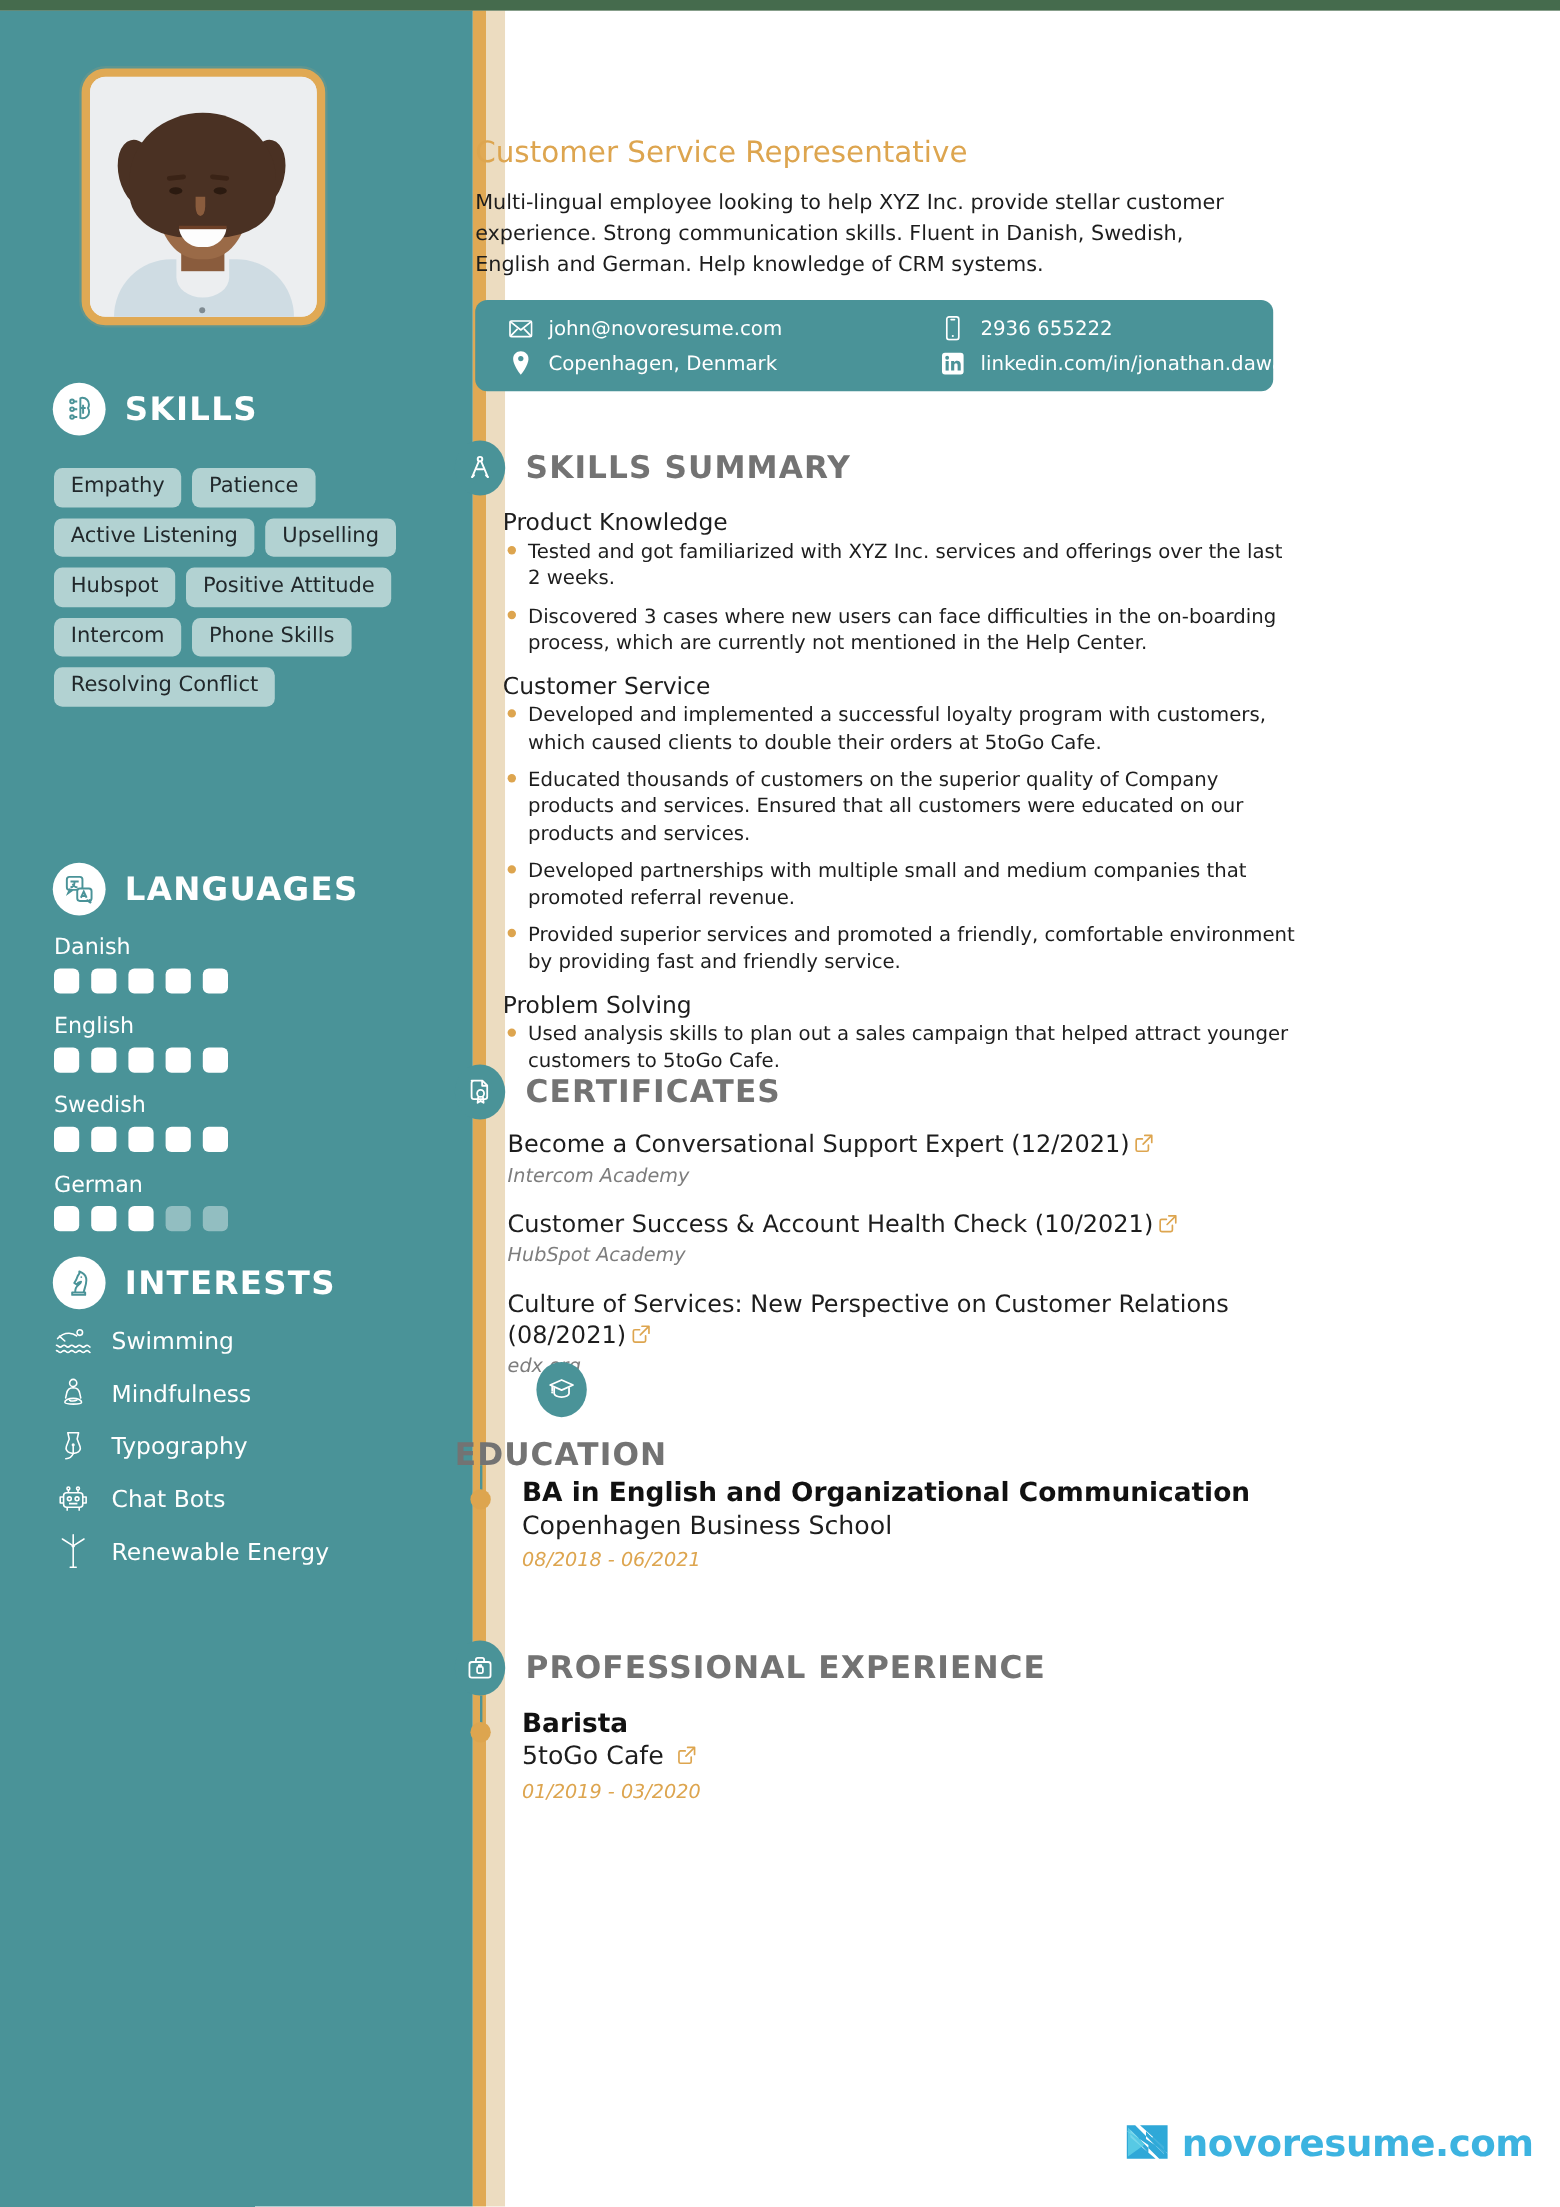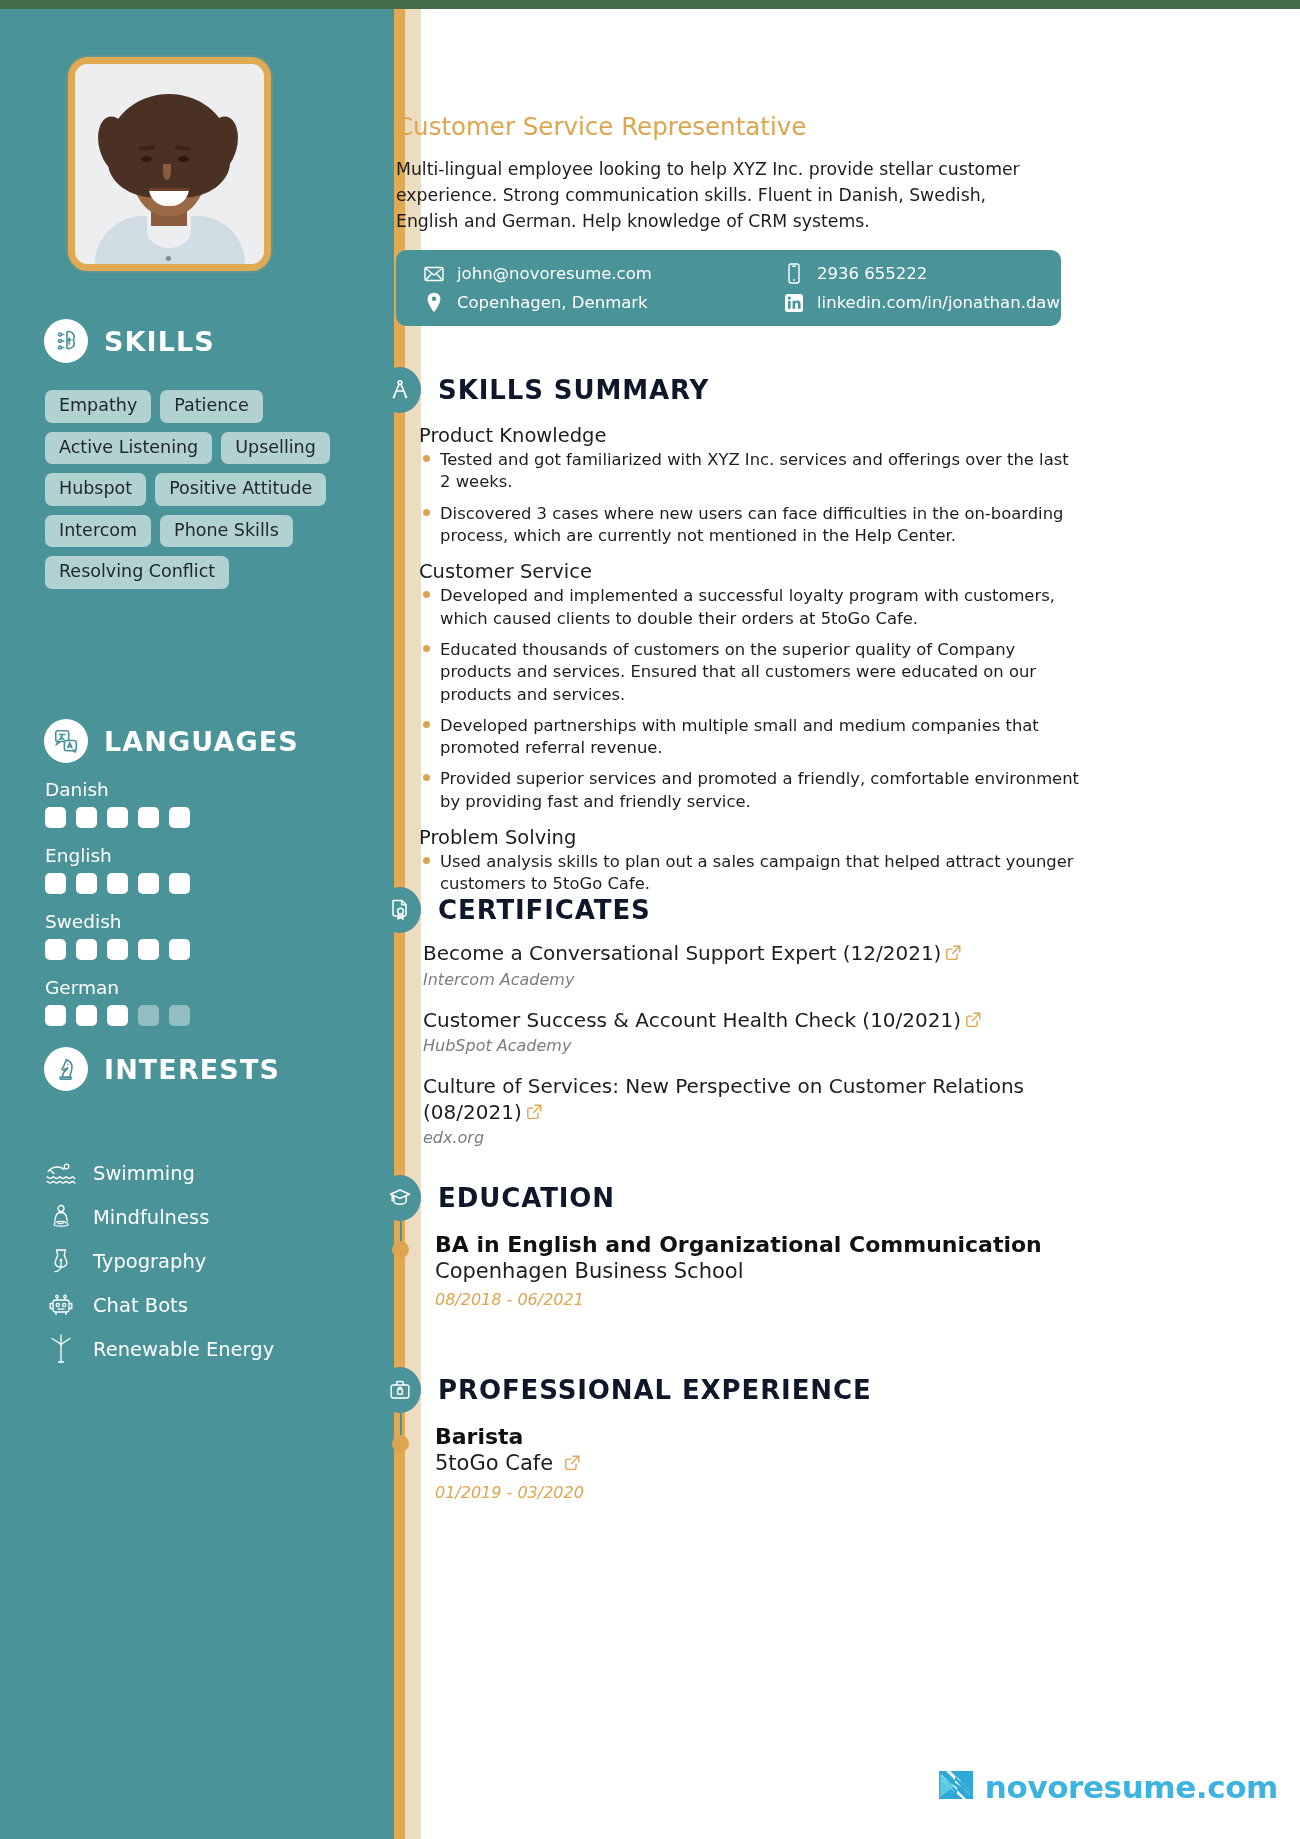--- a/index.html
+++ b/index.html
@@ -60,21 +60,21 @@
 
   
   .langs{position:absolute;left:45px;top:770px;width:300px;}
   .lang{margin-bottom:17px;}
   .lang-name{color:#fff;font-size:18.5px;margin-bottom:7px;}
   .dots{display:flex;gap:10px;}
   .dot{width:21px;height:21px;border-radius:5px;background:#ffffff;}
   .dot.off{background:#ffffff;opacity:.40;}
 
   
-  .interests{position:absolute;left:45px;top:1142px;width:310px;}
+  .interests{position:absolute;left:45px;top:1086px;width:310px;}
   .int{display:flex;align-items:center;gap:16px;height:44px;margin-bottom:0px;}
   .int-ic{width:32px;height:32px;display:flex;align-items:center;justify-content:center;flex:0 0 auto;}
   .int-label{color:#fff;font-size:19.5px;}
 
   
   .main{position:absolute;left:421px;top:9px;width:879px;height:1830px;background:#fff;}
   .name{position:absolute;left:-25px;top:45px;color:#4a9398;font-size:46px;font-weight:normal;letter-spacing:.3px;}
   .role{position:absolute;left:-25px;top:103px;color:#dda54f;font-size:24.5px;}
   .summary{position:absolute;left:-25px;top:148px;width:650px;color:#1d1d1d;font-size:17.3px;line-height:1.49;}
 
@@ -83,21 +83,21 @@
     background:#4a9398;border-radius:10px;color:#fff;
     display:grid;grid-template-columns:360px 1fr;align-content:center;
     padding:0 0 0 27px;box-sizing:border-box;row-gap:8px;
   }
   .ci{display:flex;align-items:center;gap:13px;font-size:16.5px;}
   .ci-ic{width:21px;height:21px;display:flex;align-items:center;justify-content:center;flex:0 0 auto;}
 
   
   .msec{position:absolute;left:-42px;display:flex;align-items:center;gap:17px;}
   .msec-badge{width:42px;height:46px;border-radius:50%;background:#4a9398;display:flex;align-items:center;justify-content:center;flex:0 0 auto;}
-  .msec-title{color:#0f172a;font-size:26px;font-weight:bold;letter-spacing:.9px;}
+  .msec-title{color:#737373;font-size:26px;font-weight:bold;letter-spacing:.9px;}
 
   .sub-h{color:#1d1d1d;font-size:19.5px;margin:0 0 2px;}
   .blist{margin:0;padding:0;list-style:none;}
   .blist li{position:relative;padding-left:21px;font-size:16.4px;line-height:1.36;color:#1d1d1d;margin-bottom:9px;}
   .blist li:before{content:"";position:absolute;left:4px;top:6px;width:7px;height:7px;border-radius:50%;background:#dda54f;}
 
   .cert{margin-bottom:19px;}
   .cert-t{font-size:20px;color:#1d1d1d;line-height:1.28;}
   .cert-s{font-size:16px;color:#7d7d7d;font-style:italic;margin-top:2px;}
   .extlink{display:inline-block;vertical-align:-1px;margin-left:4px;}
@@ -418,21 +418,21 @@
         <div class="cert">
           <div class="cert-t"><span>Culture of Services: New Perspective on Customer Relations (08/2021)</span><span class="extlink"><svg width="17" height="17" viewBox="0 0 17 17" fill="none" stroke="#dda54f" stroke-width="1.4" stroke-linecap="round" stroke-linejoin="round">
                 <path d="M9 2.2h5.8V8"></path>
                 <path d="M14.2 2.8 7.6 9.4"></path>
                 <path d="M12 10.2v3.9c0 .7-.6 1.3-1.3 1.3H3.1c-.7 0-1.3-.6-1.3-1.3V6.4c0-.7.6-1.3 1.3-1.3H7"></path>
               </svg></span></div>
           <div class="cert-s">edx.org</div>
         </div>
       </div>
 
-    <div class="msec" style="top:1166px;">
+    <div class="msec" style="top:1126px;flex-direction:column;">
       <span class="msec-badge">
         <svg width="24" height="24" viewBox="0 0 24 24" fill="none" stroke="#fff" stroke-width="1.5" stroke-linejoin="round">
           <path d="M12 4 2.5 8.2 12 12.4l9.5-4.2L12 4z"></path>
           <path d="M5.8 10v5.3c0 1.6 2.8 2.9 6.2 2.9s6.2-1.3 6.2-2.9V10"></path>
           <path d="M4.2 8.9v4.6"></path>
           <circle cx="4.2" cy="14.4" r=".9" fill="#fff" stroke="none"></circle>
         </svg>
       </span>
       <span class="msec-title">EDUCATION</span>
     </div>

